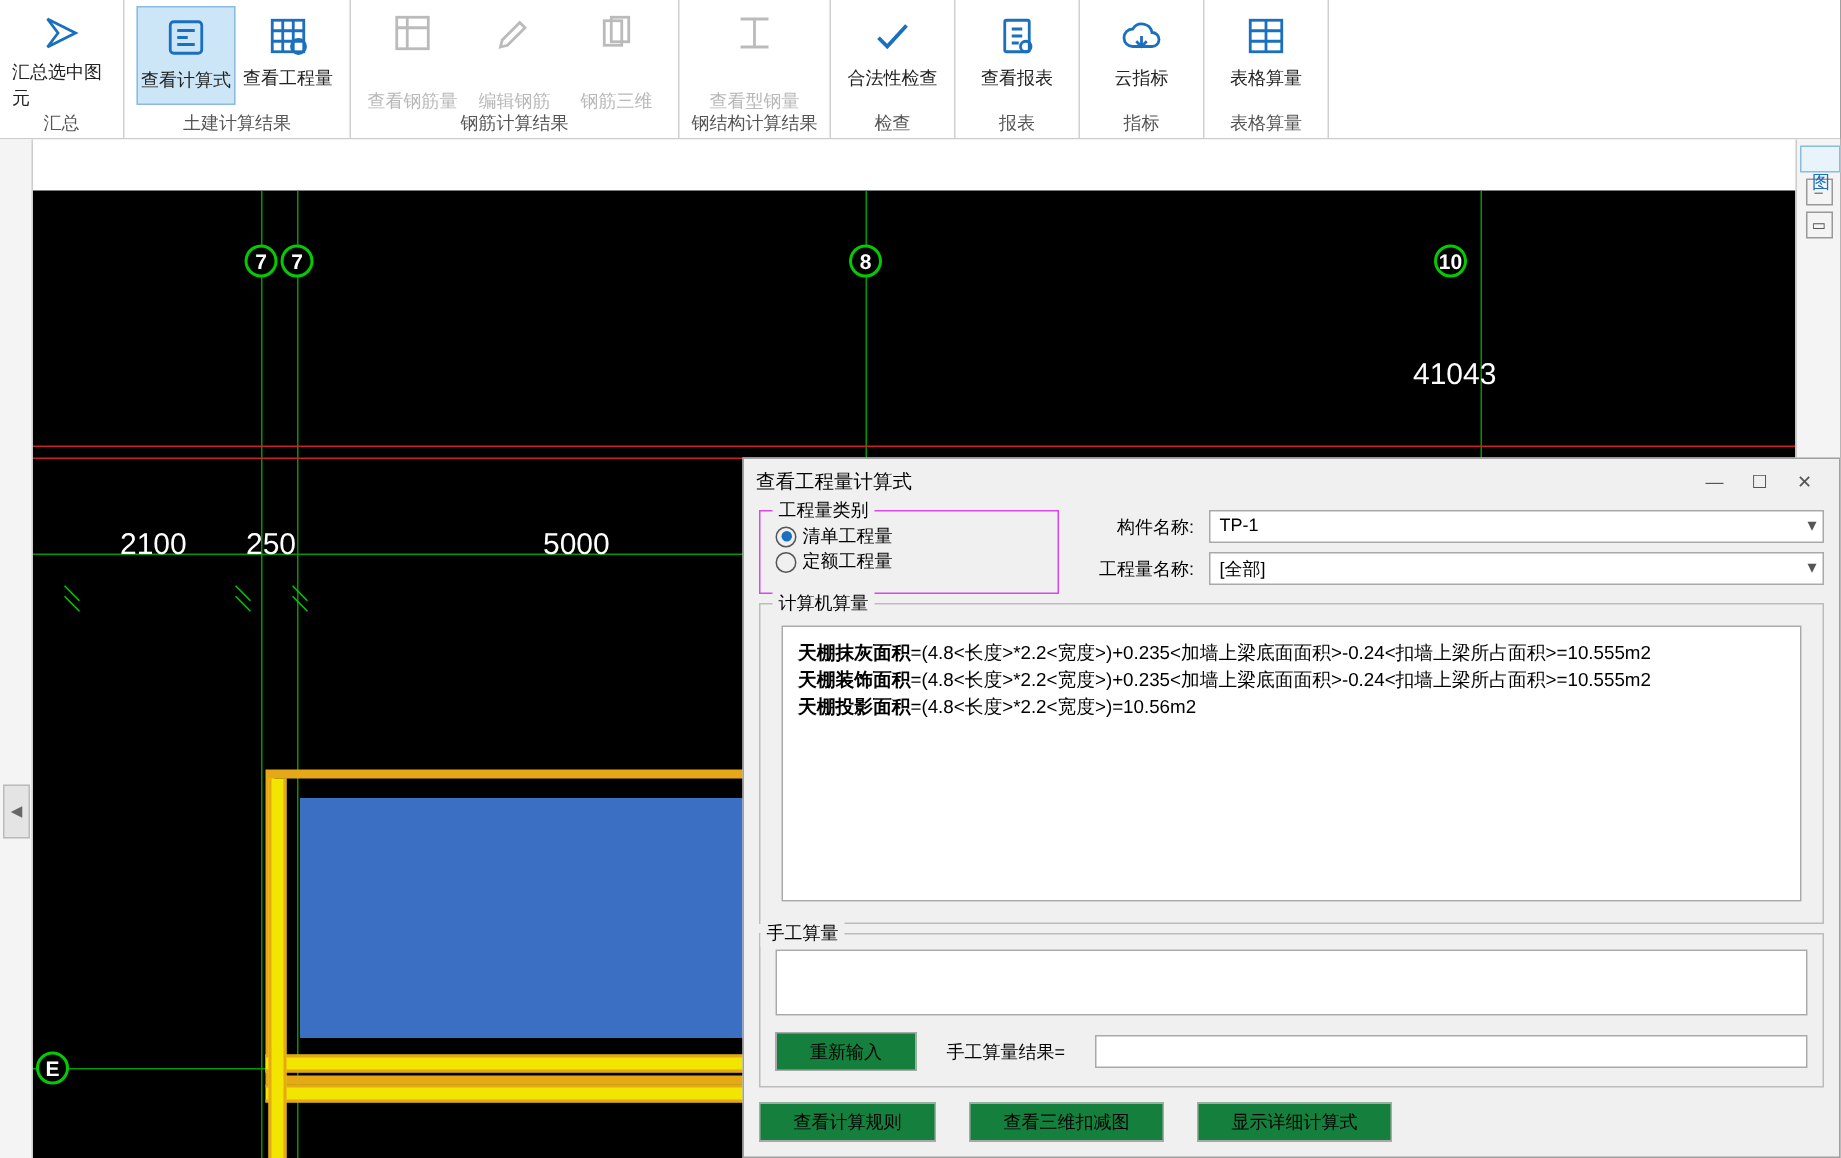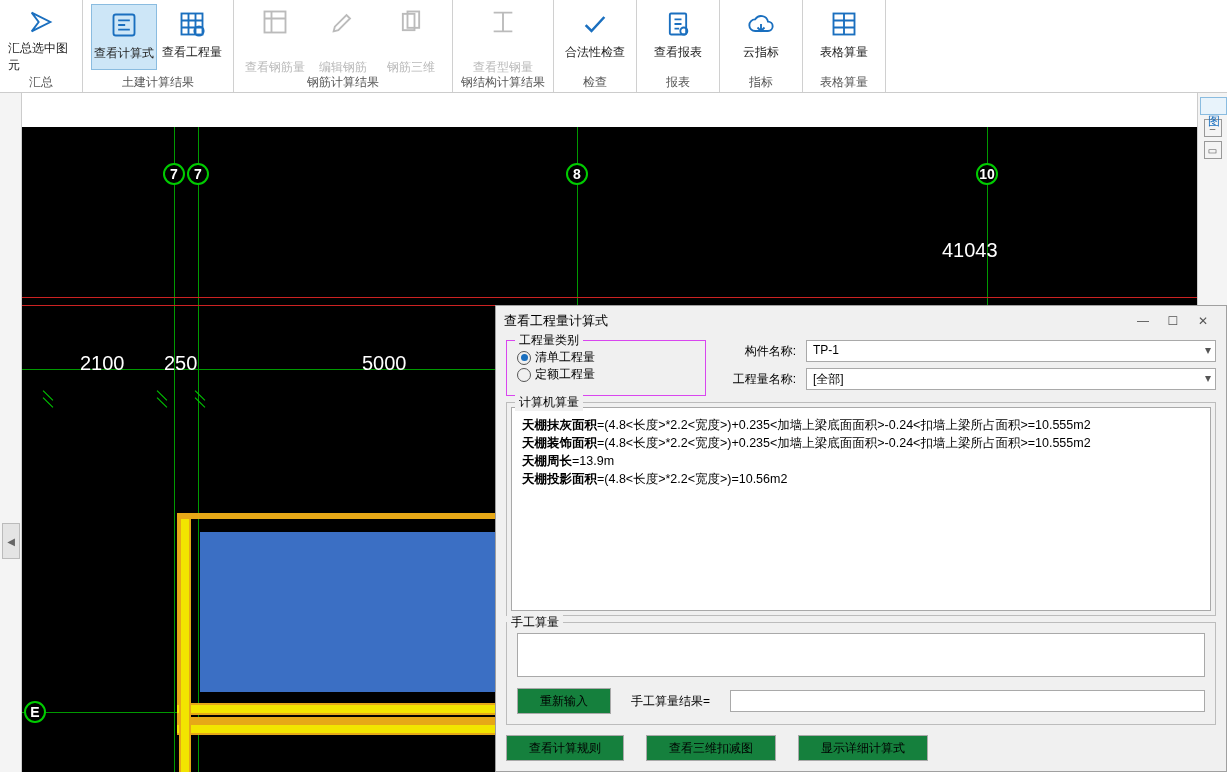--- a/index.html
+++ b/index.html
@@ -51,21 +51,21 @@
   .fieldset .legend { position:absolute; top:-9px; left:8px; background:#f0f0f0; padding:0 4px; font-size:12px;}
   .radio { display:inline-flex; align-items:center; gap:4px; margin-right:14px; cursor:pointer;}
   .radio .dot{width:14px;height:14px;border:1px solid #555;border-radius:50%;display:inline-flex;align-items:center;justify-content:center;}
   .radio.checked .dot:after{content:"";width:7px;height:7px;border-radius:50%;background:#1a6fbf;}
 
   .form-row{display:flex;align-items:center;gap:10px;margin-bottom:6px;}
   .form-row label{width:72px;text-align:right;}
   .form-row .sel{flex:1;height:22px;border:1px solid #a9a9a9;background:#fff;padding:2px 0 2px 6px;position:relative;}
   .form-row .sel:after{content:"▾";position:absolute;right:4px;top:2px;color:#555;}
 
-  .calc-box { flex:1; border:1px solid #bcbcbc; position:relative; min-height:190px; background:#f0f0f0; padding:4px;}
+  .calc-box { flex:1; border:1px solid #bcbcbc; position:relative; min-height:190px; background:#f0f0f0; padding:14px;}
   .calc-box .legend{position:absolute;top:-9px;left:8px;background:#f0f0f0;padding:0 4px;}
   .calc-inner{background:#fff;border:1px solid #a9a9a9;height:100%;padding:8px 10px;line-height:18px;font-size:12.5px; overflow:auto;}
   .calc-inner b{font-weight:bold;}
 
   .manual-box{border:1px solid #bcbcbc;position:relative;padding:10px;}
   .manual-box .legend{position:absolute;top:-9px;left:0;background:#f0f0f0;padding:0 4px;}
   .manual-box textarea{width:100%;height:44px;border:1px solid #a9a9a9;resize:none;background:#fff;}
 
   .manual-row{display:flex;align-items:center;gap:20px;margin-top:8px;}
   .btn { height:26px; padding:0 22px; background:#15803d; border:1px solid #a9a9a9; cursor:pointer; font-size:12px;}
@@ -221,21 +221,21 @@
     <div class="collapse">◀</div>
   </div>
   <div class="cad" id="cad">
       <div class="gridline-v" style="left: 152px;"></div>
       <div class="grid-bubble" style="left: 141px; top: 36px;">7</div>
       <div class="gridline-v" style="left: 176px;"></div>
       <div class="grid-bubble" style="left: 165px; top: 36px;">7</div>
       <div class="gridline-v" style="left: 555px;"></div>
       <div class="grid-bubble" style="left: 544px; top: 36px;">8</div>
       <div class="gridline-v" style="left: 965px;"></div>
-      <div class="grid-bubble" style="left: 954px; top: 36px;">10</div>
+      <div class="grid-bubble" style="left: 934px; top: 36px;">10</div>
       <div class="gridline-h" style="top: 585px;"></div>
       <div class="grid-bubble" style="left: 2px; top: 574px;">E</div>
       <div class="redline-h" style="top: 170px;"></div>
       <div class="redline-h" style="top: 178px;"></div>
       <div class="gridline-h" style="top: 242px; height: 1px;"></div>
       <div class="tick" style="left: 19px; top: 268px;"></div>
       <div class="tick" style="left: 133px; top: 268px;"></div>
       <div class="tick" style="left: 171px; top: 268px;"></div>
       <div class="tick" style="left: 553px; top: 268px;"></div>
       <div class="dim-text" style="left: 58px; top: 225px;">2100</div>
@@ -286,21 +286,20 @@
           <div class="sel"><span>[全部]</span></div>
         </div>
       </div>
     </div>
 
     <div class="calc-box">
       <div class="legend">计算机算量</div>
       <div class="calc-inner" id="calc-inner">
           <div><b>天棚抹灰面积</b><span>=(4.8&lt;长度&gt;*2.2&lt;宽度&gt;)+0.235&lt;加墙上梁底面面积&gt;-0.24&lt;扣墙上梁所占面积&gt;=10.555m2</span></div>
           <div><b>天棚装饰面积</b><span>=(4.8&lt;长度&gt;*2.2&lt;宽度&gt;)+0.235&lt;加墙上梁底面面积&gt;-0.24&lt;扣墙上梁所占面积&gt;=10.555m2</span></div>
-          <div><b>天棚周长</b><span>=13.9m</span></div>
           <div><b>天棚投影面积</b><span>=(4.8&lt;长度&gt;*2.2&lt;宽度&gt;)=10.56m2</span></div>
         </div>
     </div>
 
     <div class="manual-box">
       <div class="legend">手工算量</div>
       <textarea style=""></textarea>
       <div class="manual-row">
         <button class="btn">重新输入</button>
         <span>手工算量结果=</span>

